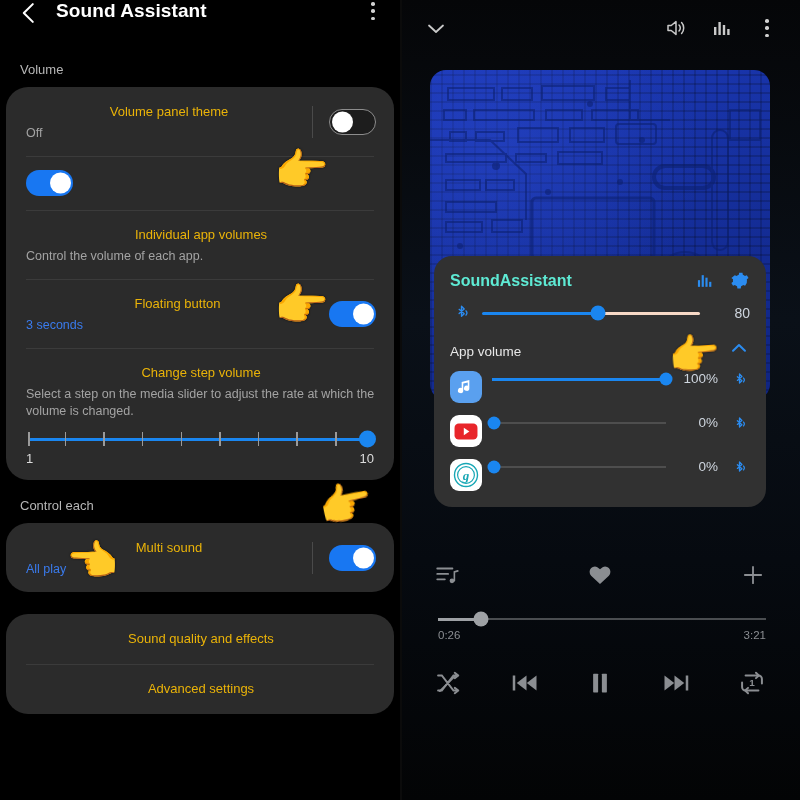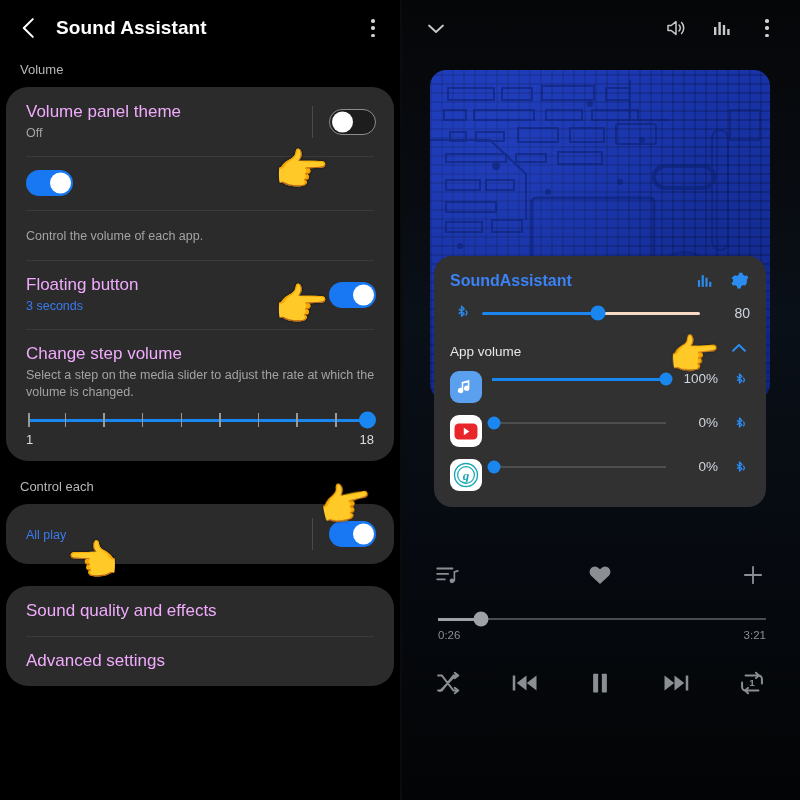--- a/index.html
+++ b/index.html
@@ -13,21 +13,21 @@
 
   
   .left-panel {
     position: relative;
     width: 400px; height: 800px;
     background: #000;
     overflow: hidden;
   }
   .app-bar {
     height: 56px;
-    display: flex; align-items: center;
+    display: flex; 
     padding: 0 16px;
   }
   .back-icon { width: 26px; height: 26px; flex: 0 0 auto; display:block; }
   .app-bar-title {
     color: #fff; font-size: 19px; font-weight: 700;
     margin-left: 14px; letter-spacing: .1px;
     flex: 1 1 auto;
   }
   .kebab { width: 22px; height: 22px; display:flex; flex-direction:column;
            align-items:center; justify-content:space-between; padding: 2px 0; }
@@ -47,21 +47,21 @@
     position: relative;
     display: flex; align-items: center;
     padding: 14px 18px 14px 20px;
     min-height: 50px;
   }
   .row + .row::before {
     content: ""; position: absolute; left: 20px; right: 20px; top: 0;
     height: 1px; background: #3b3b3b;
   }
   .row-text { flex: 1 1 auto; min-width: 0; }
-  .row-title { color: #f0abfc; font-size: 17px; line-height: 22px; }
+  .row-title { color: #eab308; font-size: 13px; line-height: 22px; text-align: center; }
   .row-sub { color: #a3a3a3; font-size: 12.5px; line-height: 17px; margin-top: 2px; }
   .row-sub.accent { color: #3a7bed; }
 
   .divider-v { width: 1px; height: 32px; background: #4a4a4a; margin-right: 16px; }
 
   .toggle {
     width: 47px; height: 26px; border-radius: 13px;
     position: relative; flex: 0 0 auto;
   }
   .toggle.off { background: #1d1d1d; border: 1.6px solid #8d8d8d; }
@@ -134,21 +134,21 @@
   }
 
   
   .sa-panel {
     position: absolute; left: 34px; right: 34px; top: 256px;
     background: #313131; border-radius: 18px;
     padding: 14px 16px 16px 16px;
     z-index: 15;
   }
   .sa-head { display: flex; align-items: center; margin-bottom: 12px; }
-  .sa-title { color: #3b82f6; font-size: 16px; font-weight: 700; flex: 1 1 auto; }
+  .sa-title { color: #5eead4; font-size: 16px; font-weight: 700; flex: 1 1 auto; }
   .sa-head-icon { margin-left: 14px; display: flex; align-items:center; }
 
   .sa-main-row { display: flex; align-items: center; gap: 10px; }
   .sa-bt { width: 22px; flex: 0 0 auto; display:flex; justify-content:center; }
   .sa-slider { flex: 1 1 auto; position: relative; height: 18px; }
   .sa-s-filled { position: absolute; left: 0; top: 8px; height: 3px; background: #1a86f0; border-radius: 2px; }
   .sa-s-rest   { position: absolute; top: 8px; right: 0; height: 3px; background: #f7d9c6; border-radius: 2px; }
   .sa-s-knob   { position: absolute; top: 50%; transform: translate(-50%,-50%);
                  width: 15px; height: 15px; border-radius: 50%; background: #1a86f0; }
   .sa-value { color: #cfd6df; font-size: 14px; width: 40px; text-align: right; flex: 0 0 auto; }
@@ -230,20 +230,21 @@
       </div>
 
       <div class="row">
         <div class="toggle on">
             <span class="knob"></span>
           </div>
       </div>
 
       <div class="row">
         <div class="row-text">
+          <div class="row-title">Individual app volumes</div>
           <div class="row-sub">Control the volume of each app.</div>
         </div>
       </div>
 
       <div class="row">
         <div class="row-text">
           <div class="row-title">Floating button</div>
           <div class="row-sub accent">3 seconds</div>
         </div>
         <div class="toggle on">
@@ -267,29 +268,30 @@
           <div class="step-tick" style="left:33.3%"></div>
           <div class="step-tick" style="left:44.4%"></div>
           <div class="step-tick" style="left:55.5%"></div>
           <div class="step-tick" style="left:66.6%"></div>
           <div class="step-tick" style="left:77.7%"></div>
           <div class="step-tick" style="left:88.8%"></div>
           <div class="step-knob"></div>
         </div>
         <div class="step-labels">
           <span>1</span>
-          <span>18</span>
+          <span>10</span>
         </div>
       </div>
     </div>
 
     <div class="section-label">Control each</div>
     <div class="card">
       <div class="row">
         <div class="row-text">
+          <div class="row-title">Multi sound</div>
           <div class="row-sub accent">All play</div>
         </div>
         <div class="divider-v"></div>
         <div class="toggle on">
             <span class="knob"></span>
           </div>
       </div>
     </div>
 
     <div style="height:10px"></div>

